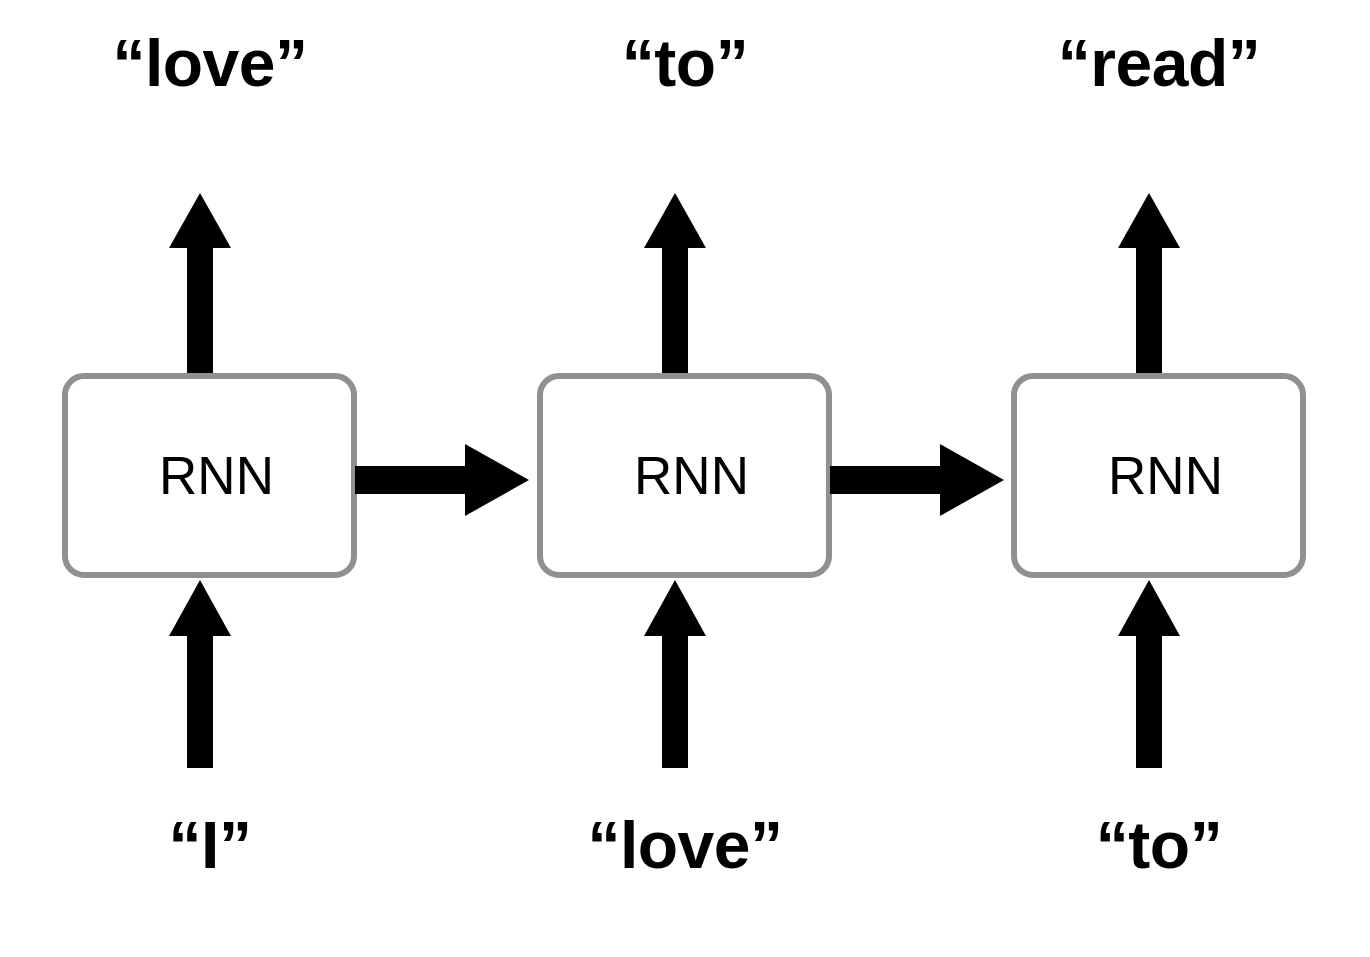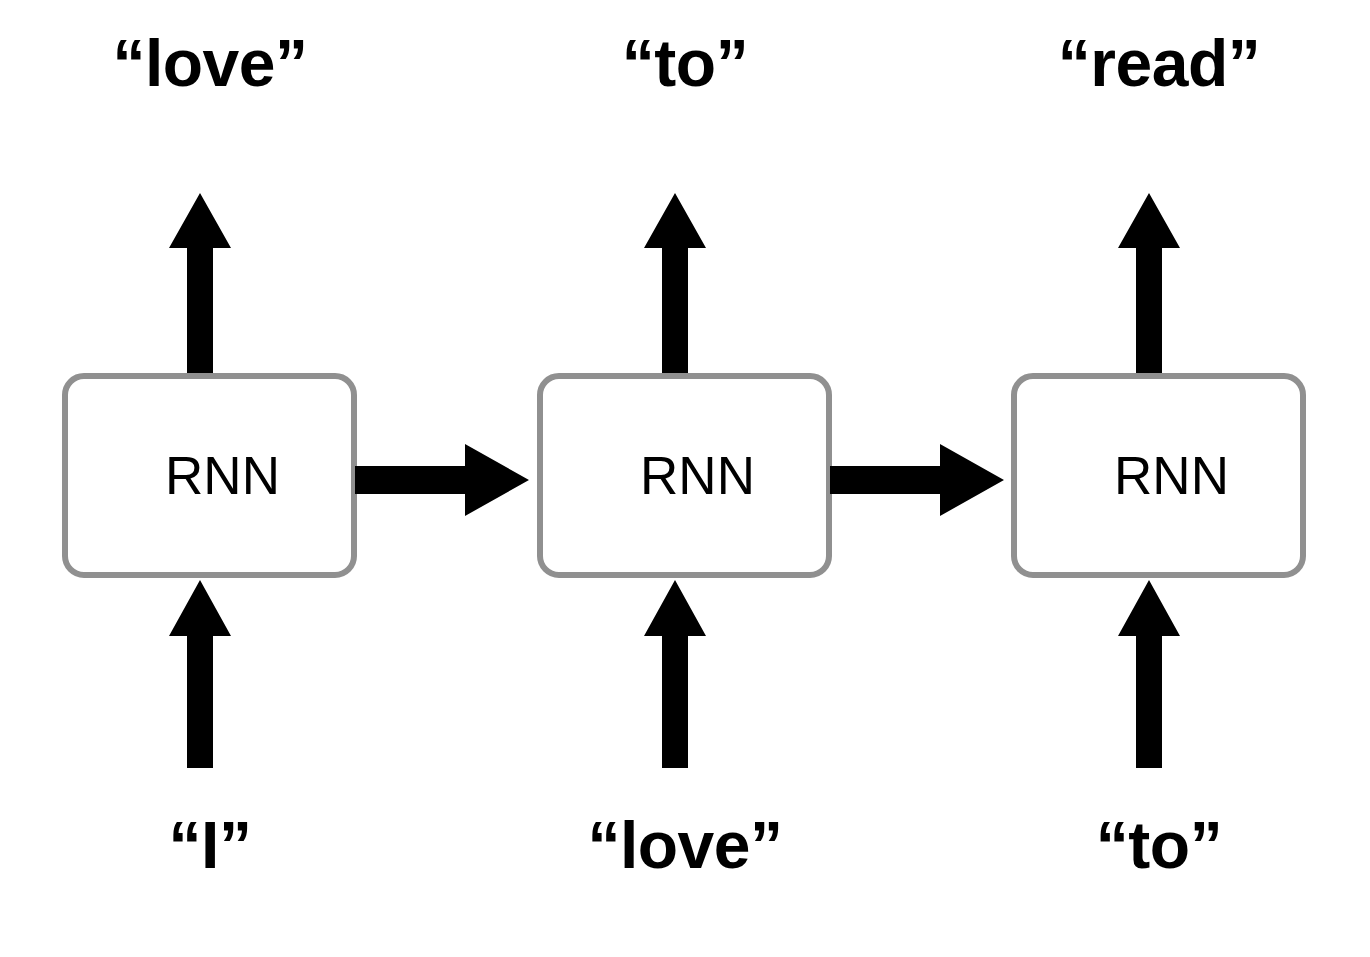--- a/index.html
+++ b/index.html
@@ -65,21 +65,21 @@
     top: 373px;
     width: 283px;
     height: 193px;
     border: 6px solid #909090;
     border-radius: 22px;
     background: #ffffff;
     box-sizing: content-box;
   }
   .rnn-label {
     position: absolute;
-    left: 13px;
+    left: 7px;
     top: 0;
     width: 100%;
     height: 100%;
     display: flex;
     align-items: center;
     justify-content: center;
     font-size: 53px;
     font-weight: normal;
     color: #000000;
     letter-spacing: 0px;

